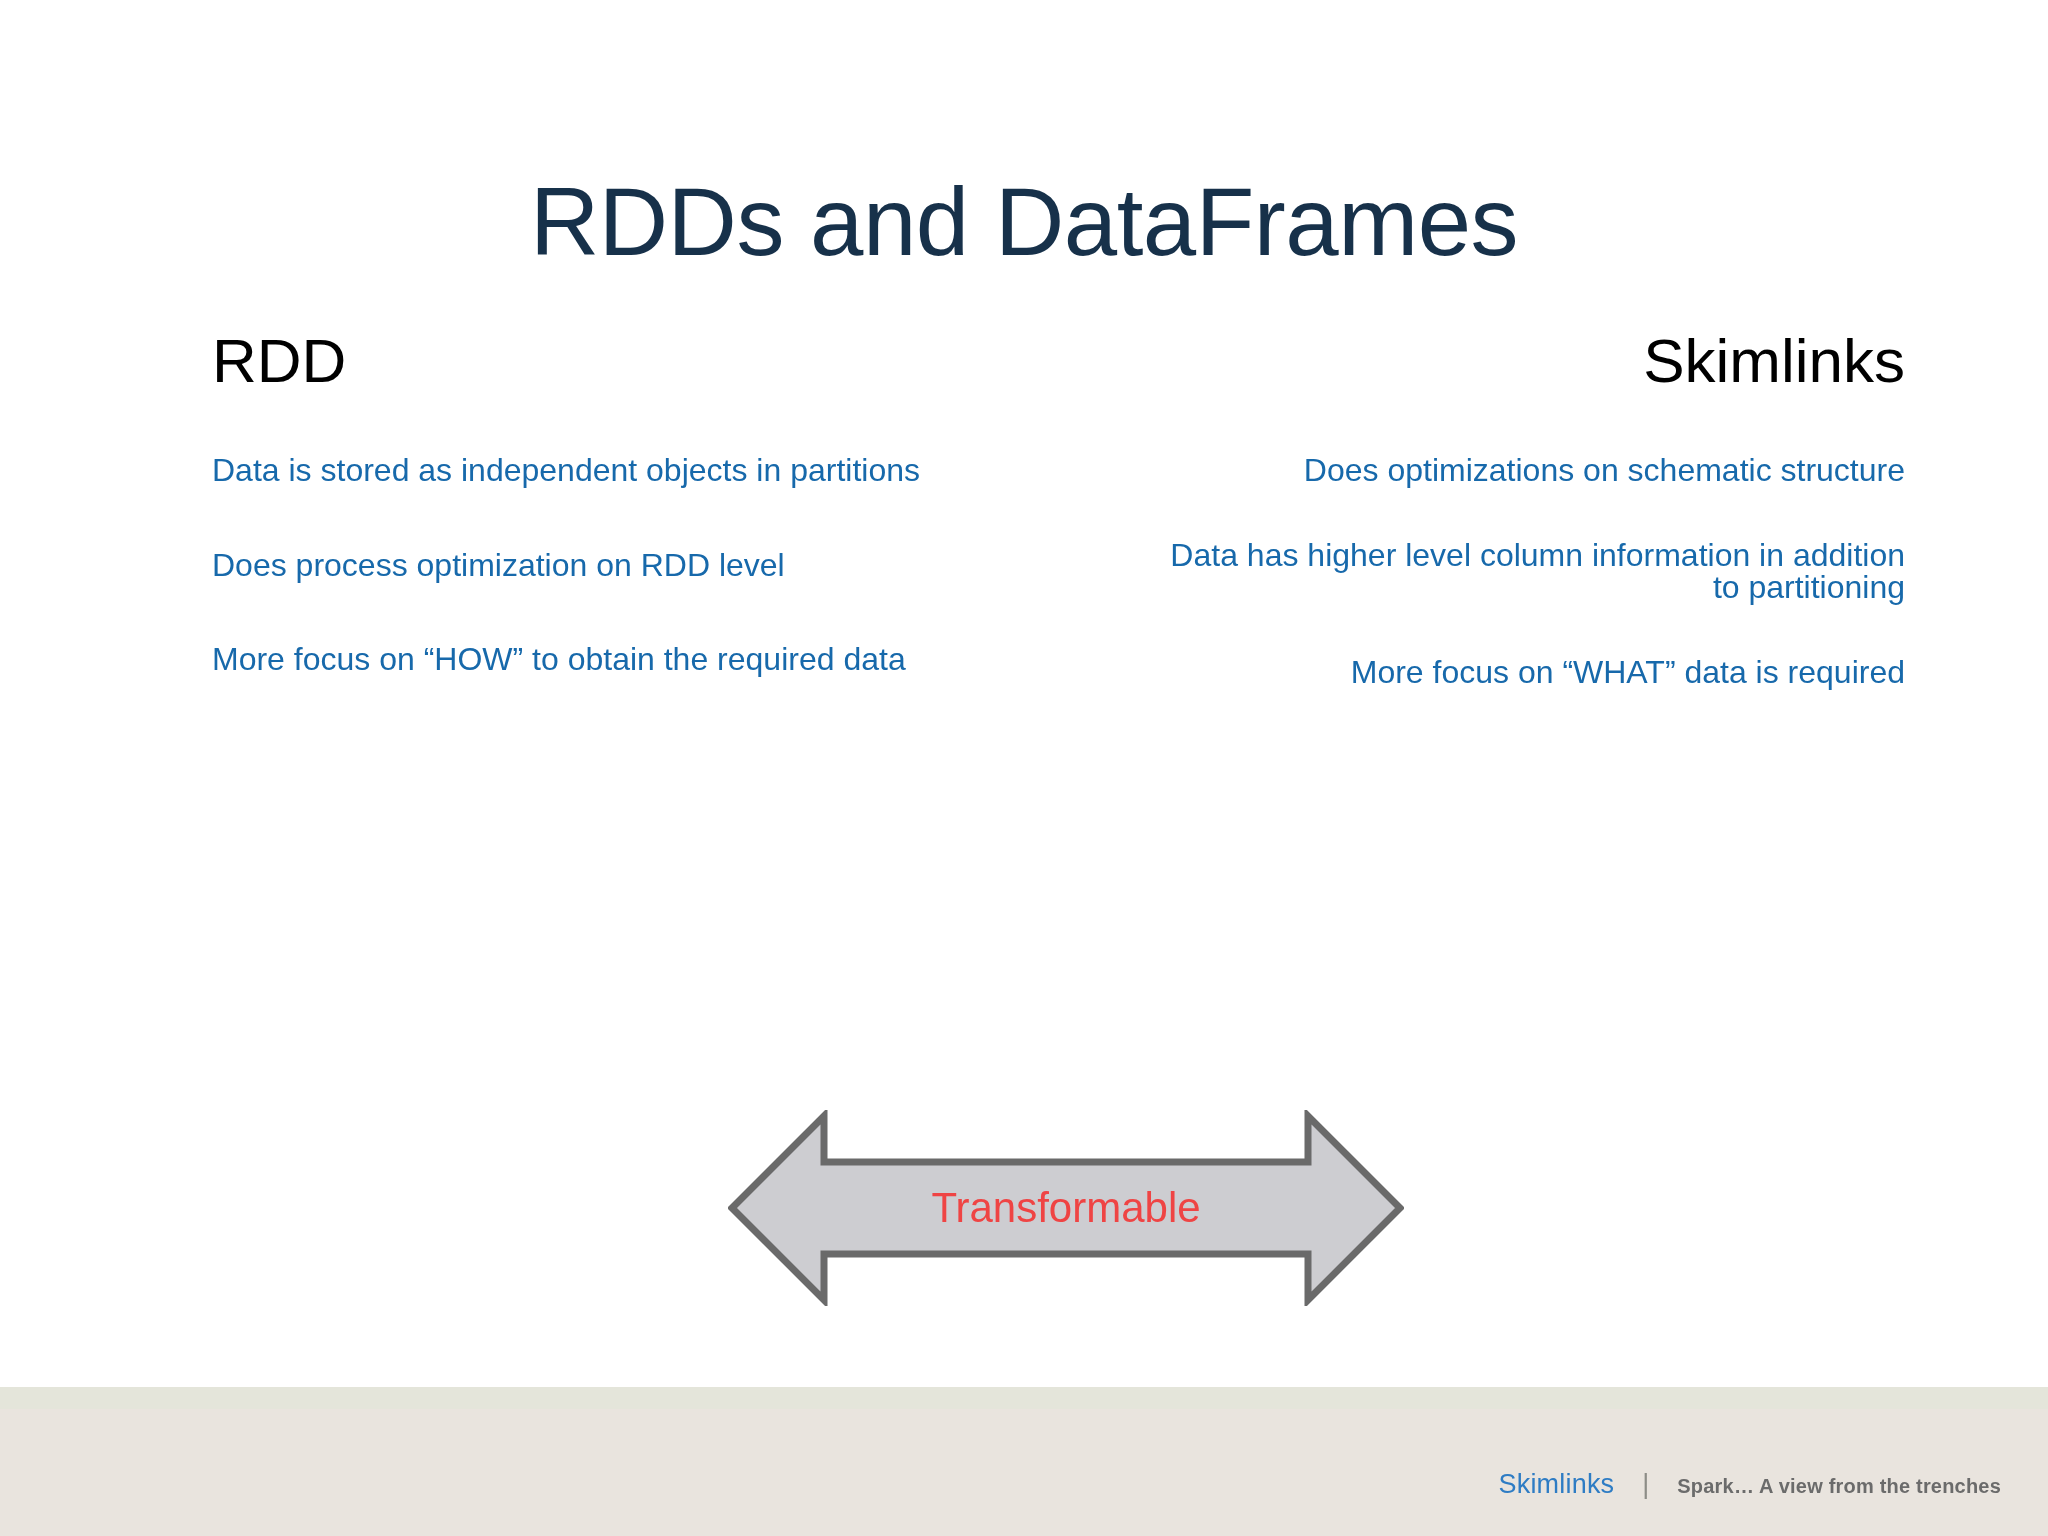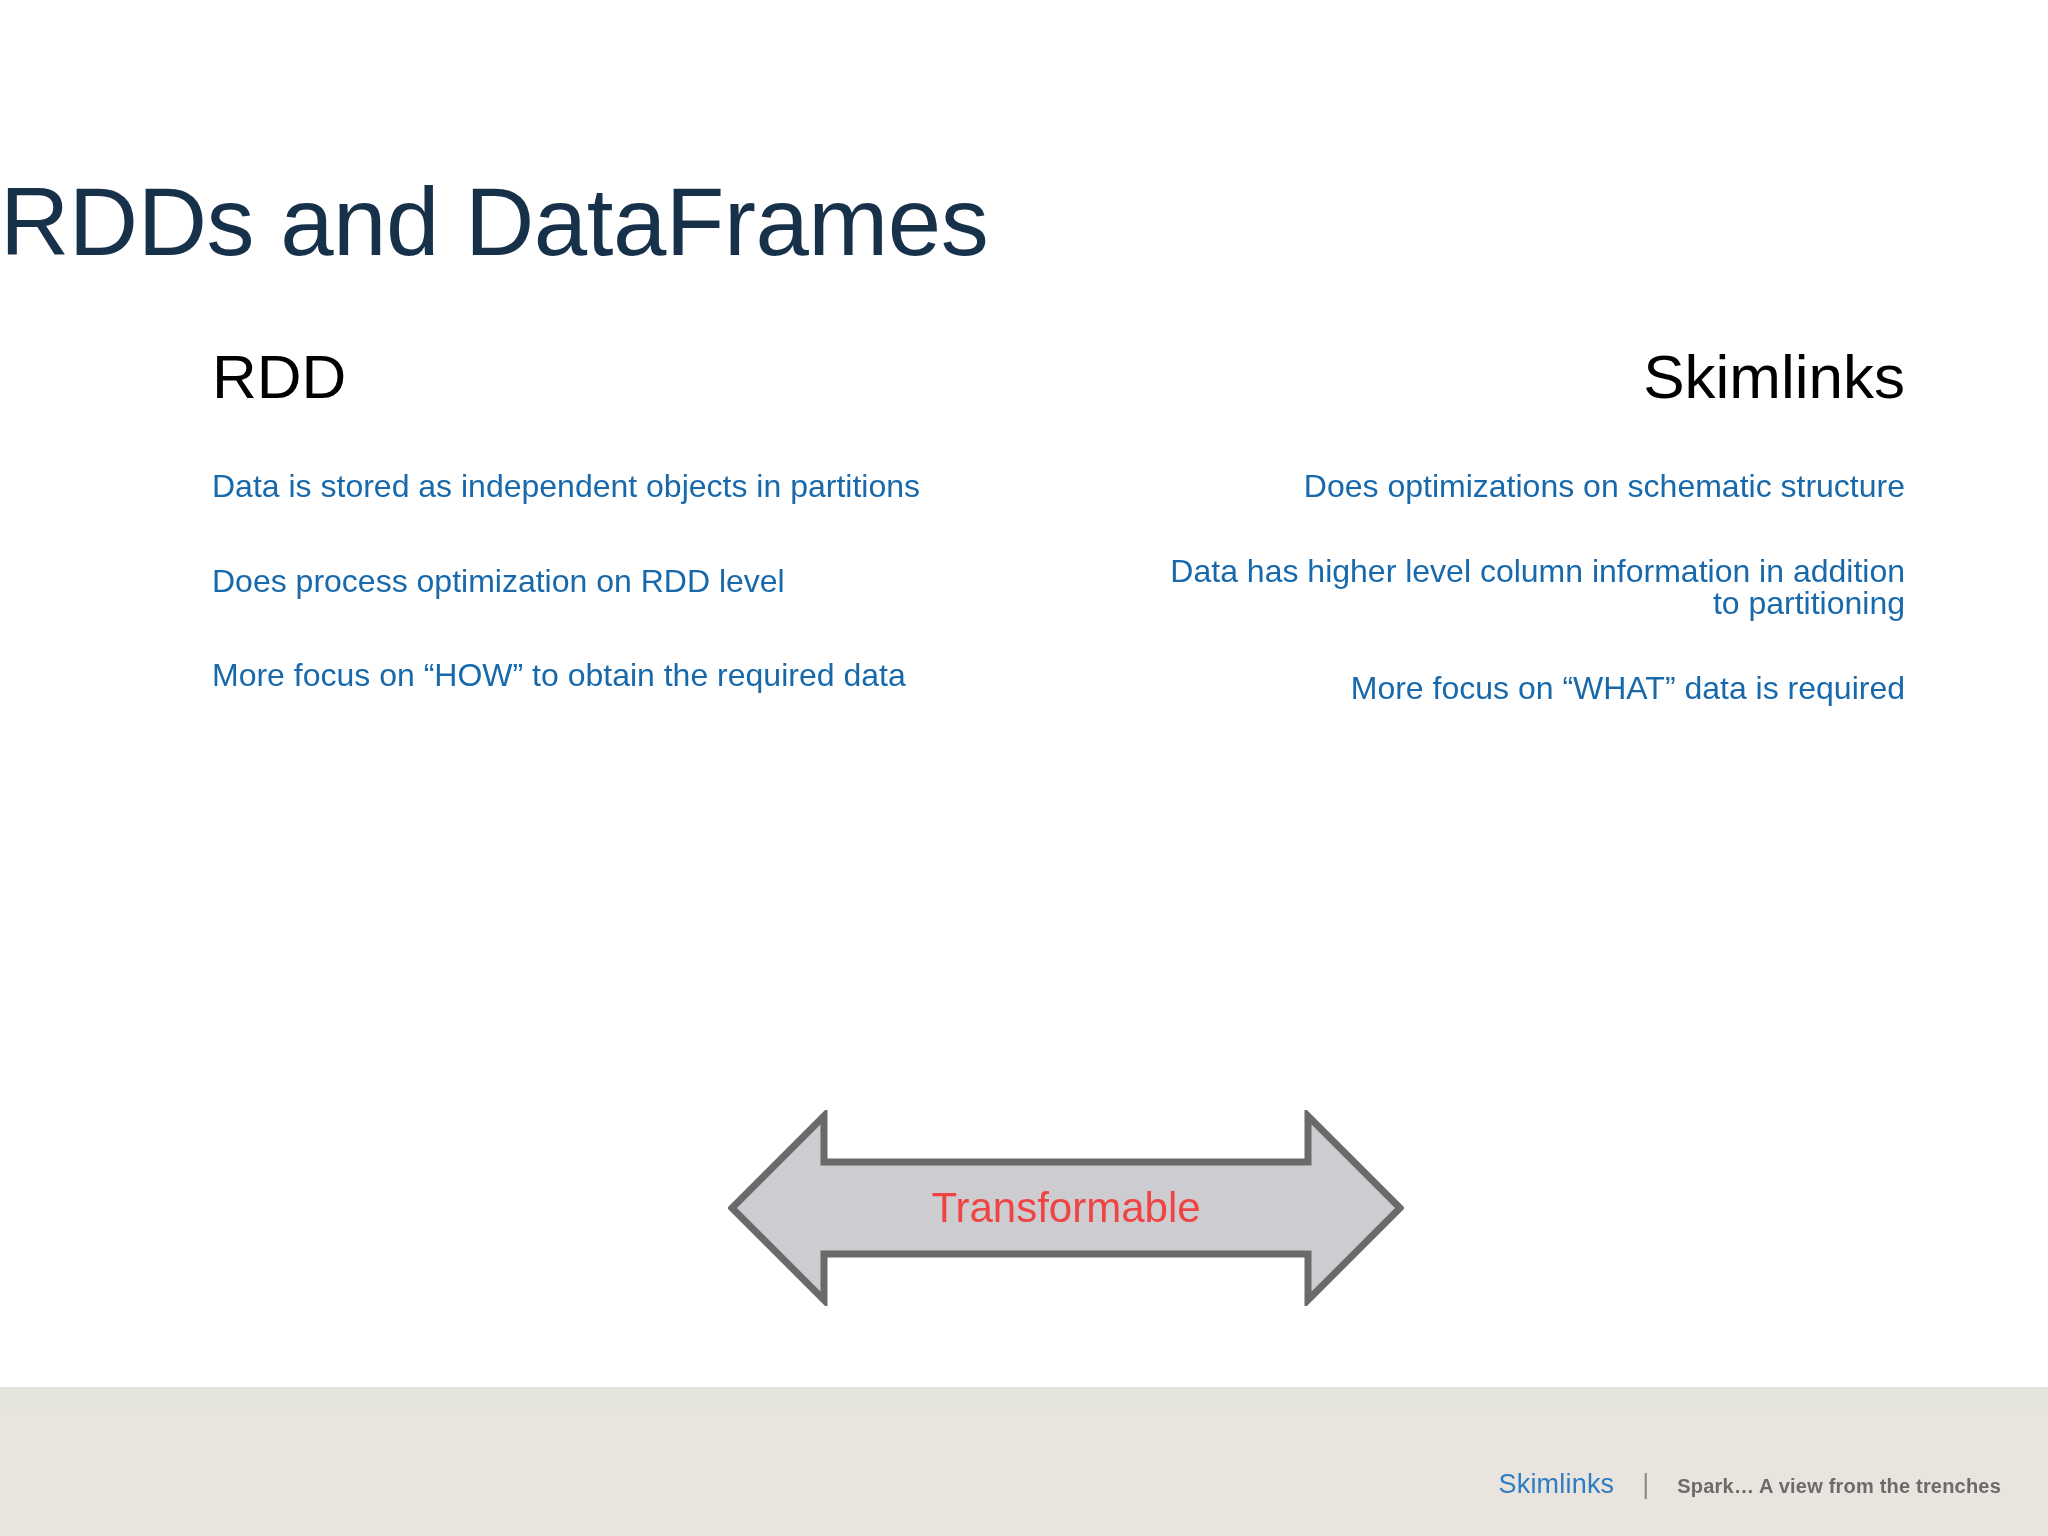--- a/index.html
+++ b/index.html
@@ -21,21 +21,21 @@
     inset: 0;
     background: #ffffff;
   }
 
   
   .slide-title {
     position: absolute;
     left: 0;
     right: 0;
     top: 108px;
-    text-align: left;
+    text-align: center;
     font-size: 96px;
     line-height: 1.05;
     color: #17314a;
     font-weight: 400;
     letter-spacing: -0.5px;
   }
 
   
   .columns {
     position: absolute;
@@ -58,21 +58,21 @@
     left: 1145px;
     width: 760px;
     text-align: right;
   }
 
   .col-header {
     font-size: 62px;
     line-height: 1.0;
     color: #000000;
     font-weight: 400;
-    margin: 16px 0 62px 0;
+    margin: 0 0 62px 0;
     white-space: nowrap;
   }
 
   .bullet {
     font-size: 32px;
     line-height: 1.02;
     color: #1769ab;
     margin: 4px 0 62px 0;
   }
   .col-right .bullet {

